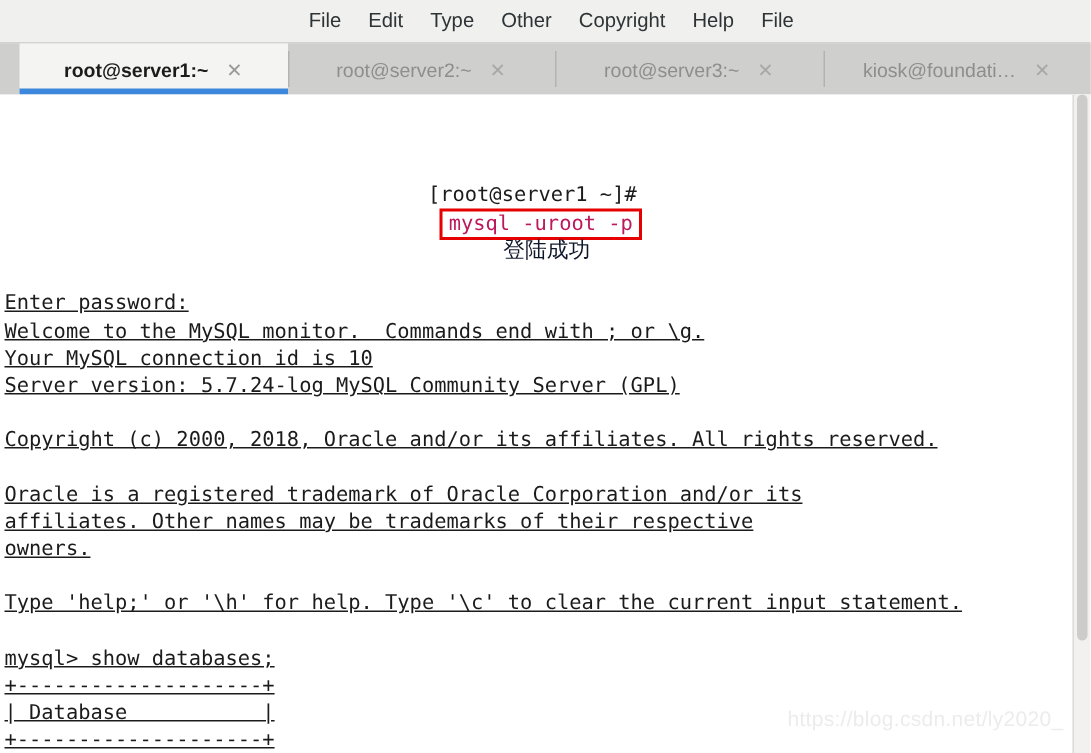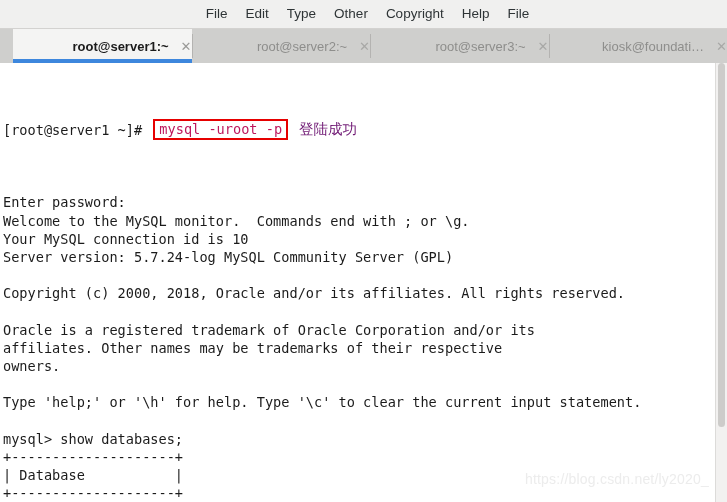--- a/index.html
+++ b/index.html
@@ -53,21 +53,21 @@
   }
   .tab-spacer-left {
     width: 13px;
     background: #cfcfcd;
     flex: 0 0 13px;
   }
   .tab {
     flex: 1 1 0;
     display: flex;
     align-items: center;
-    justify-content: flex-end;
+    justify-content: center;
     position: relative;
     background: #cfcfcd;
     box-sizing: border-box;
     min-width: 0;
     cursor: default;
   }
   .tab + .tab::before {
     content: "";
     position: absolute;
     left: 0;
@@ -131,40 +131,42 @@
     font-family: "DejaVu Sans Mono", "Liberation Mono", monospace;
     font-size: 13.6px;
     line-height: 18.2px;
     color: #1b1b1b;
     white-space: pre;
     overflow: hidden;
   }
   .term-line {
     height: 18.2px;
     white-space: pre;
+    text-decoration: underline;
   }
 
   
   .line-first {
     position: relative;
     display: flex;
     align-items: center;
     height: 18.2px;
+    flex-direction: column;
   }
   .cmd-box {
     border: 2px solid #e60000;
     padding: 0px 4px 1px 4px;
     margin-left: 3px;
     line-height: 16px;
     display: inline-block;
     box-sizing: border-box;
     color: #be185d;
   }
   .annot-cn {
-    color: #701a75;
+    color: #0f172a;
     font-family: "DejaVu Sans", sans-serif;
     font-size: 14.5px;
     margin-left: 11px;
     line-height: 1;
     white-space: nowrap;
   }
 
   
   .scrollbar {
     position: absolute;

